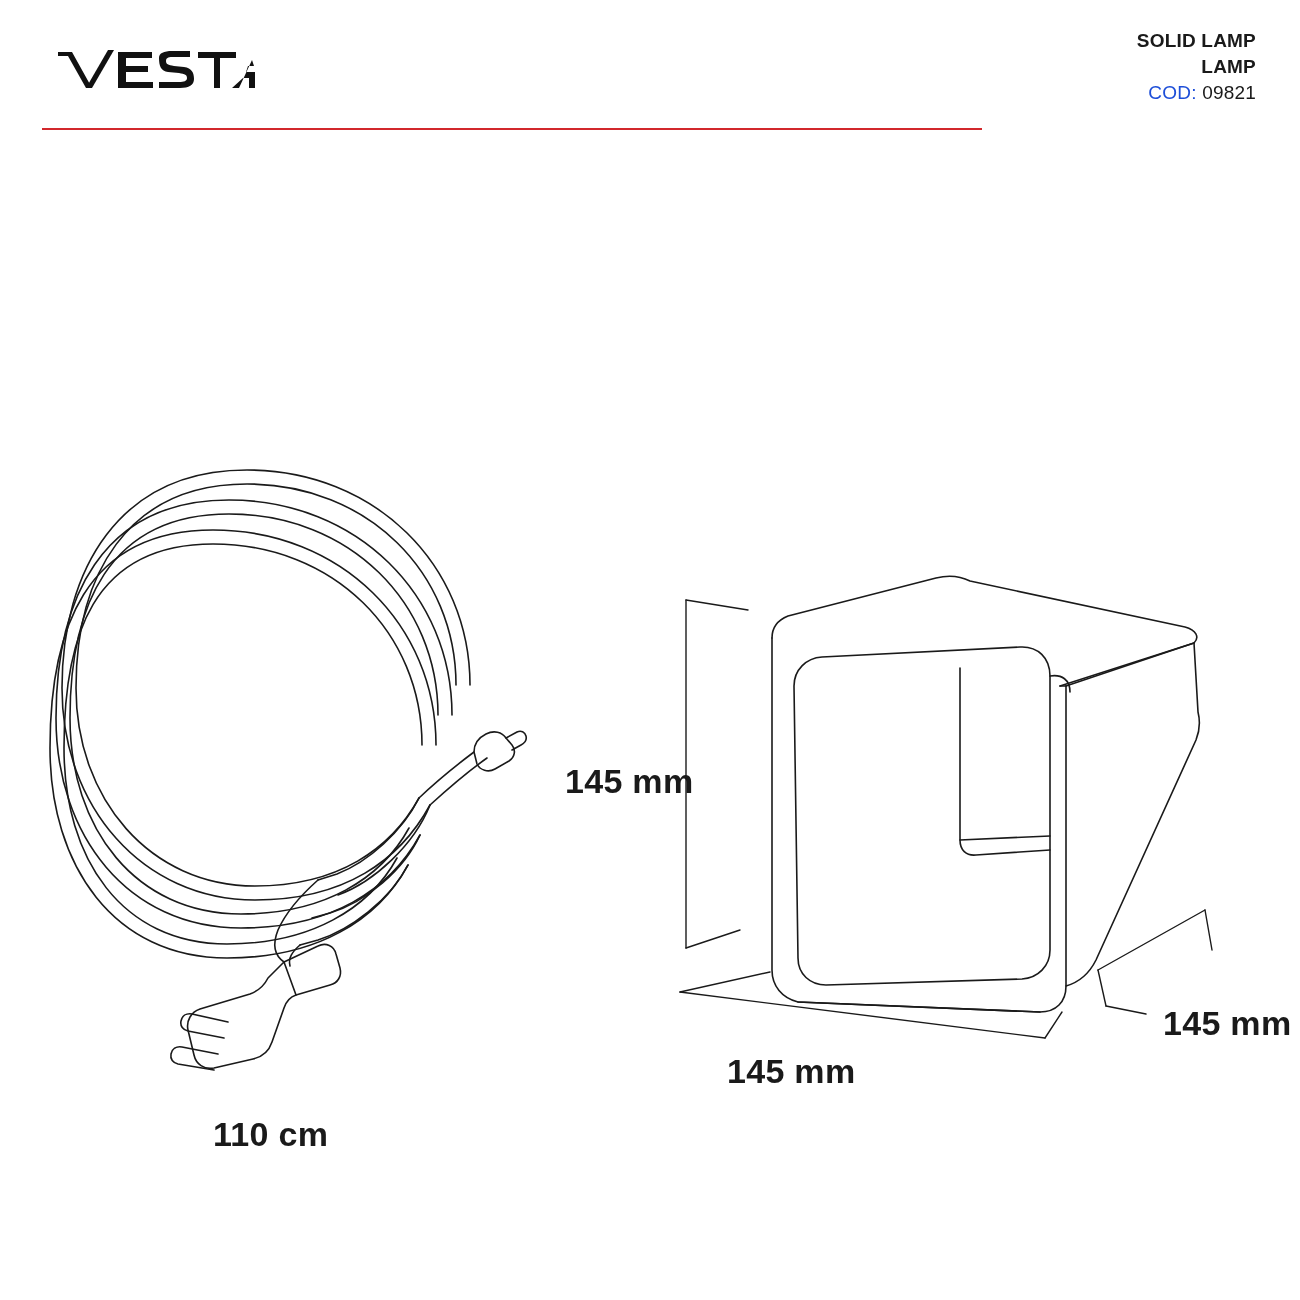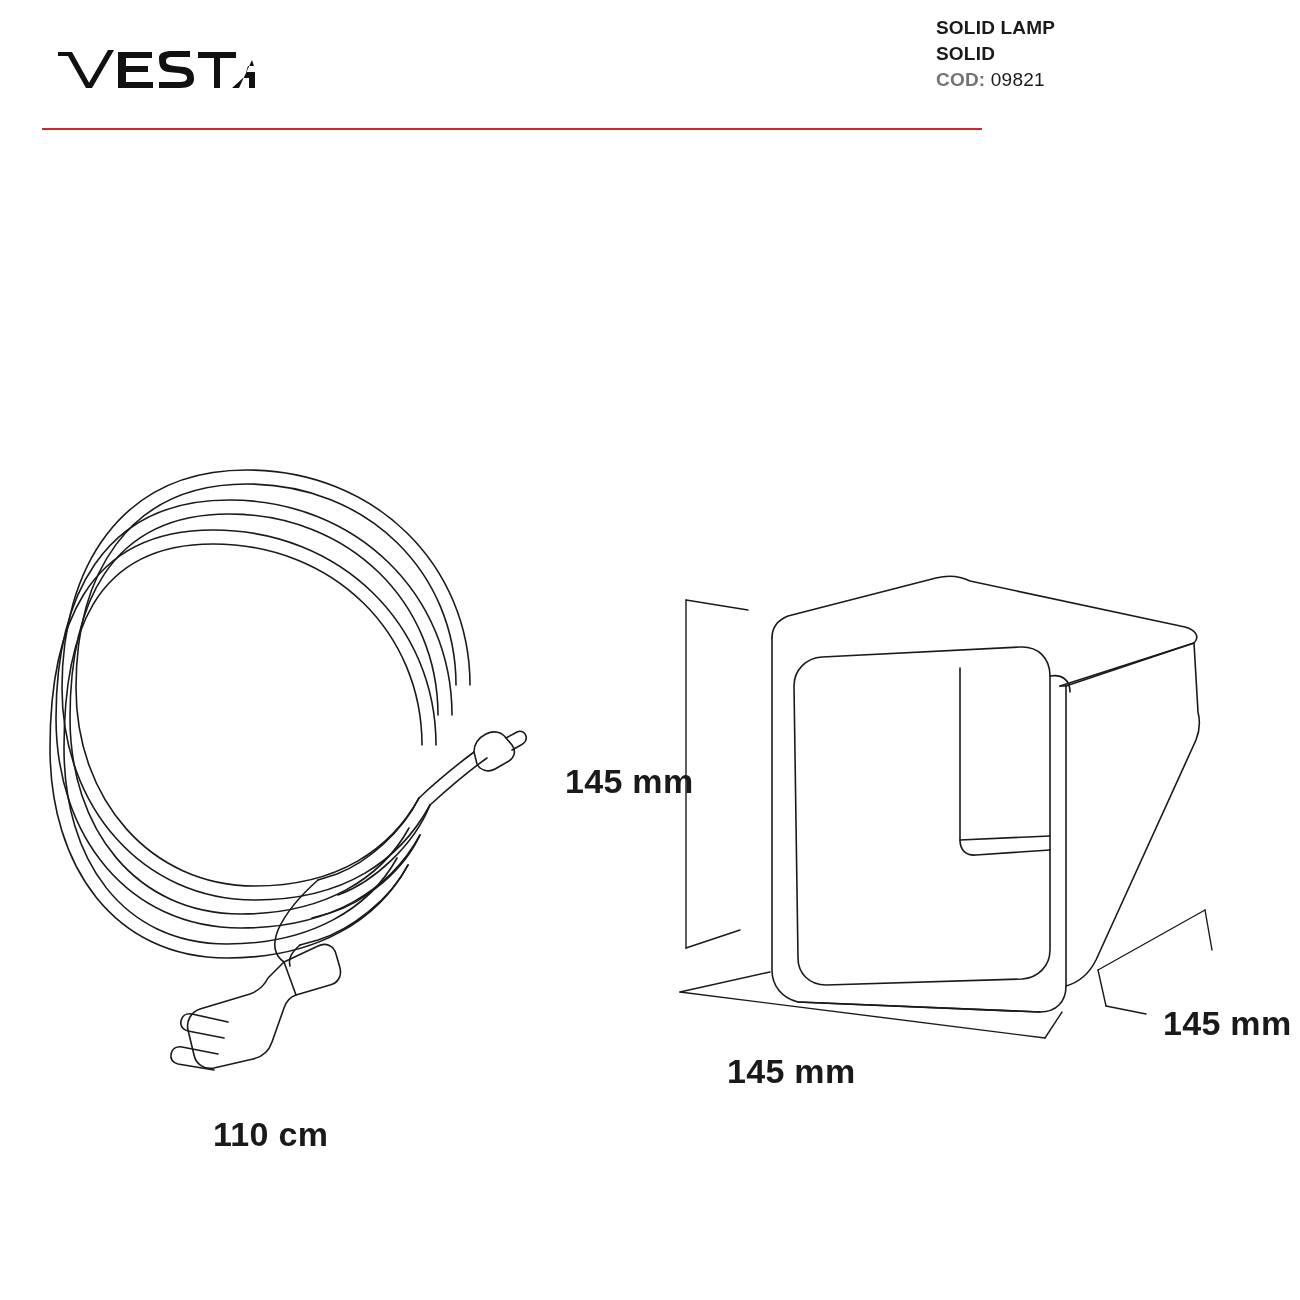--- a/index.html
+++ b/index.html
@@ -28,32 +28,32 @@
     left: 56px;
     top: 42px;
     width: 200px;
     height: 56px;
   }
   .logo svg { display: block; }
 
   .meta {
     position: absolute;
     right: 44px;
-    top: 15px;
-    text-align: left;
+    top: 28px;
+    text-align: right;
     width: 320px;
   }
   .meta-line {
     font-size: 19px;
     line-height: 26px;
     letter-spacing: 0.2px;
     white-space: nowrap;
   }
   .meta-line.bold { font-weight: bold; }
-  .meta-key { color: #737373; font-weight: bold; }
+  .meta-key { color: #1d4ed8; font-weight: normal; }
   .meta-val { color: #1a1a1a; font-weight: normal; }
 
   .rule {
     position: absolute;
     left: 42px;
     top: 128px;
     width: 940px;
     height: 2px;
     background: #d2282c;
   }
@@ -99,21 +99,21 @@
 
         <path d="M142 10 L180 10 L180 16 L164 16 L164 46 L158 46 L158 16 L142 16 Z"></path>
 
         <path d="M176 46 L183 46 L196 18 L198 24 L192 24 L190 30 L199 30 L199 46 L193 46 L193 36 L187 36 Z"></path>
       </g>
     </svg>
   </div>
 
   <div class="meta">
     <div class="meta-line bold">SOLID LAMP</div>
-    <div class="meta-line bold">SOLID</div>
+    <div class="meta-line bold">LAMP</div>
     <div class="meta-line">
       <span class="meta-key">COD:</span>
       <span class="meta-val">09821</span>
     </div>
   </div>
 
   <div class="rule"></div>
 </div>
 
 <div class="drawing">

